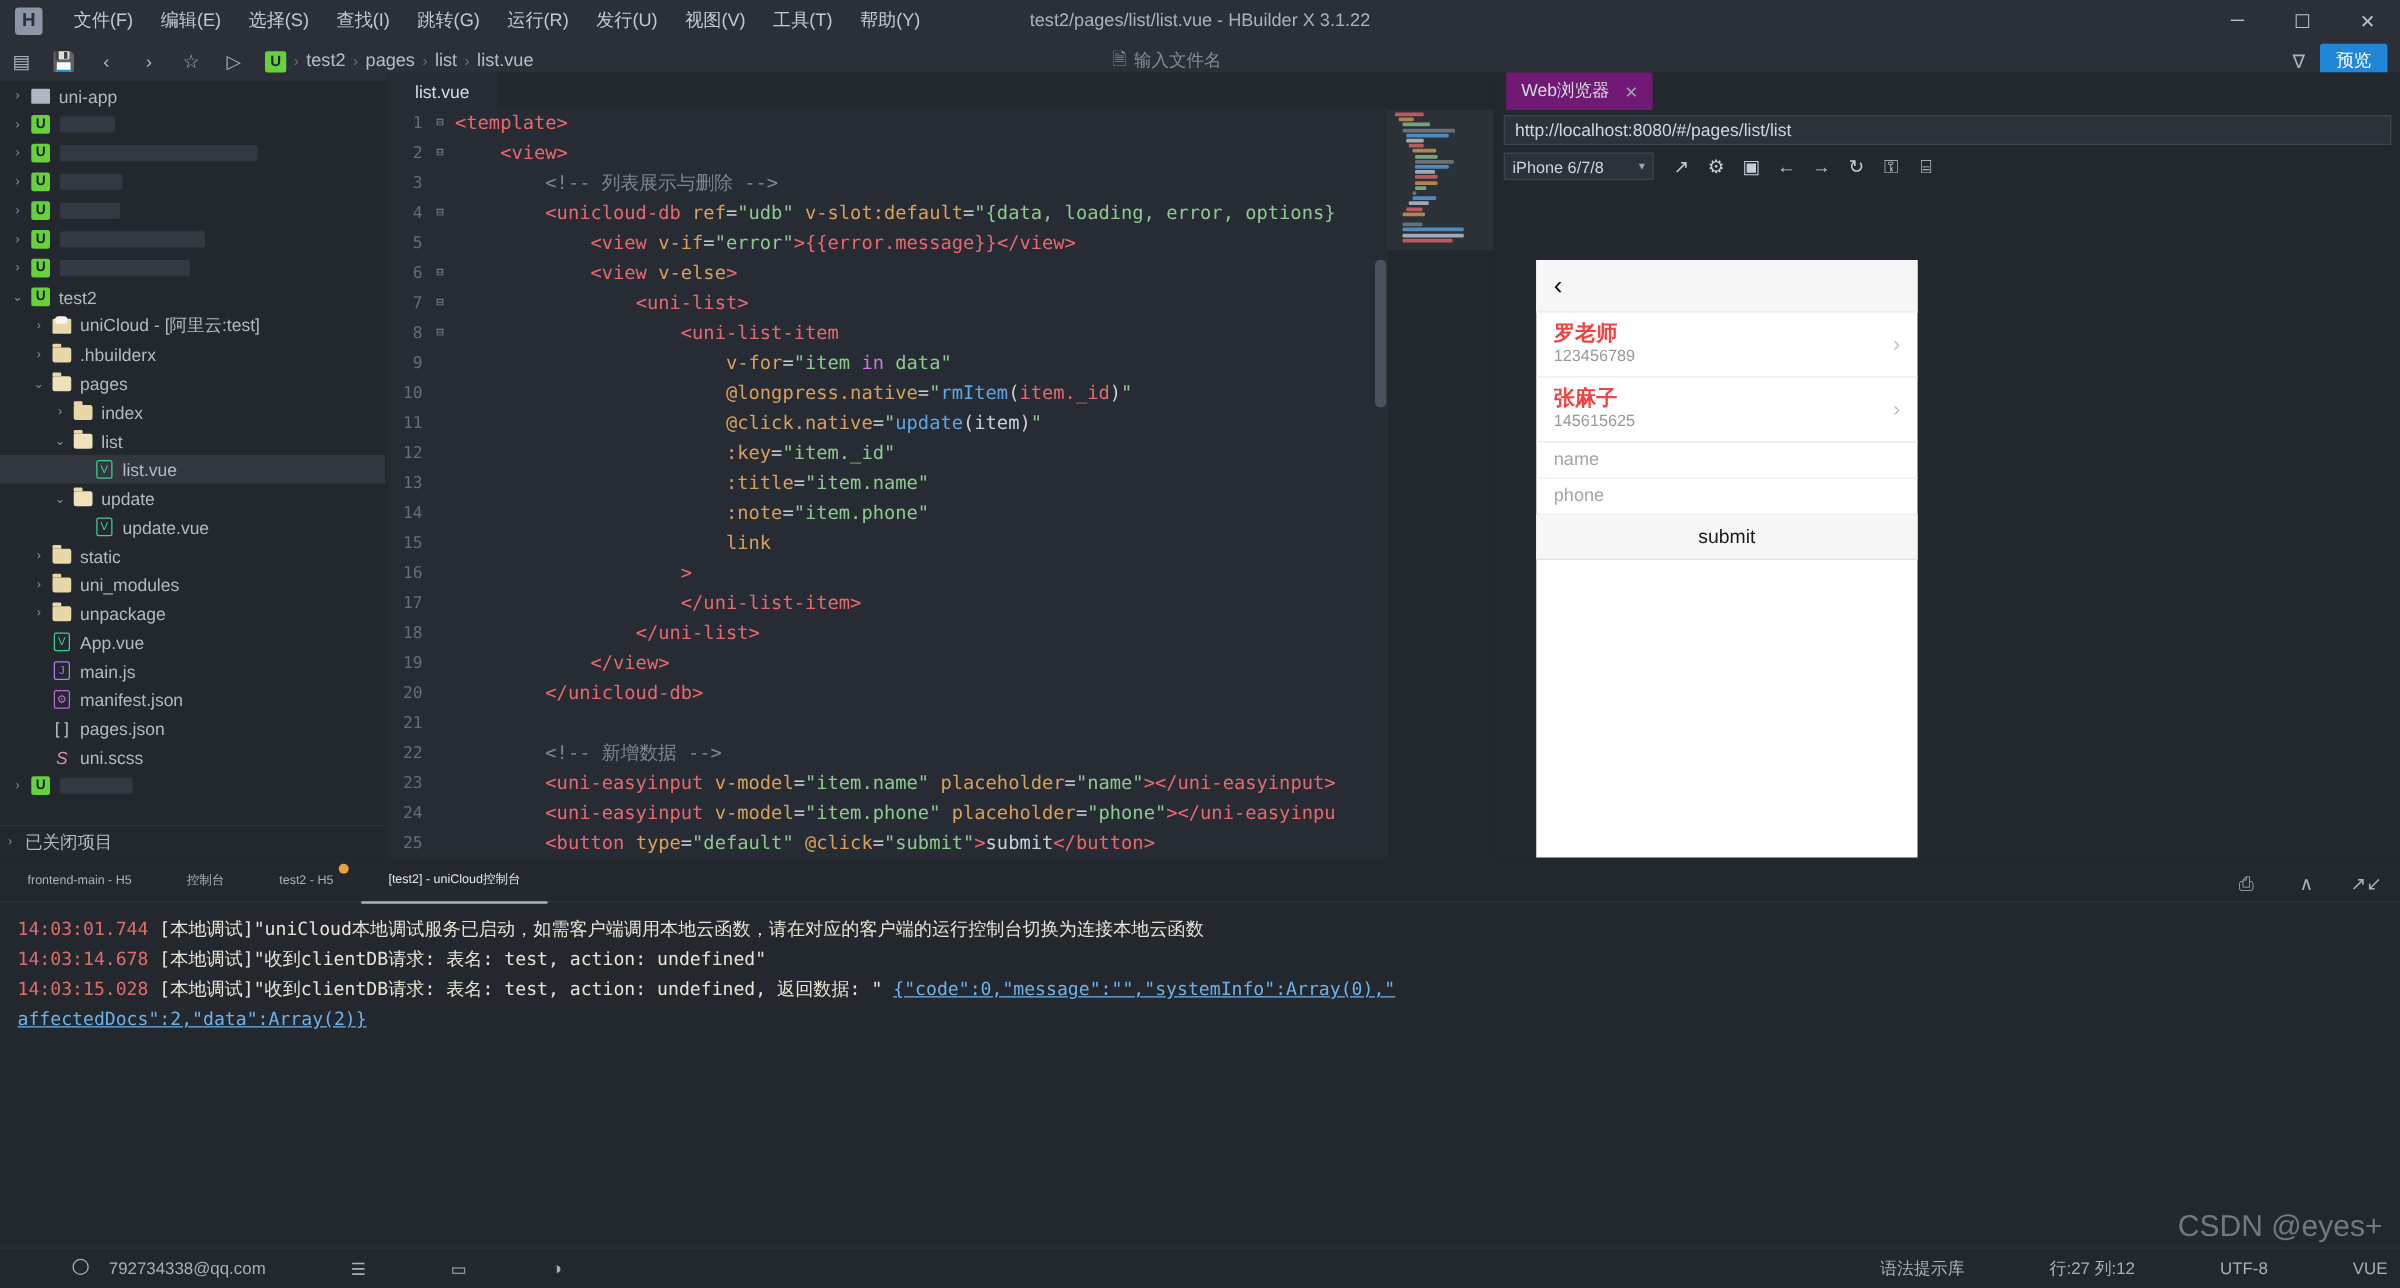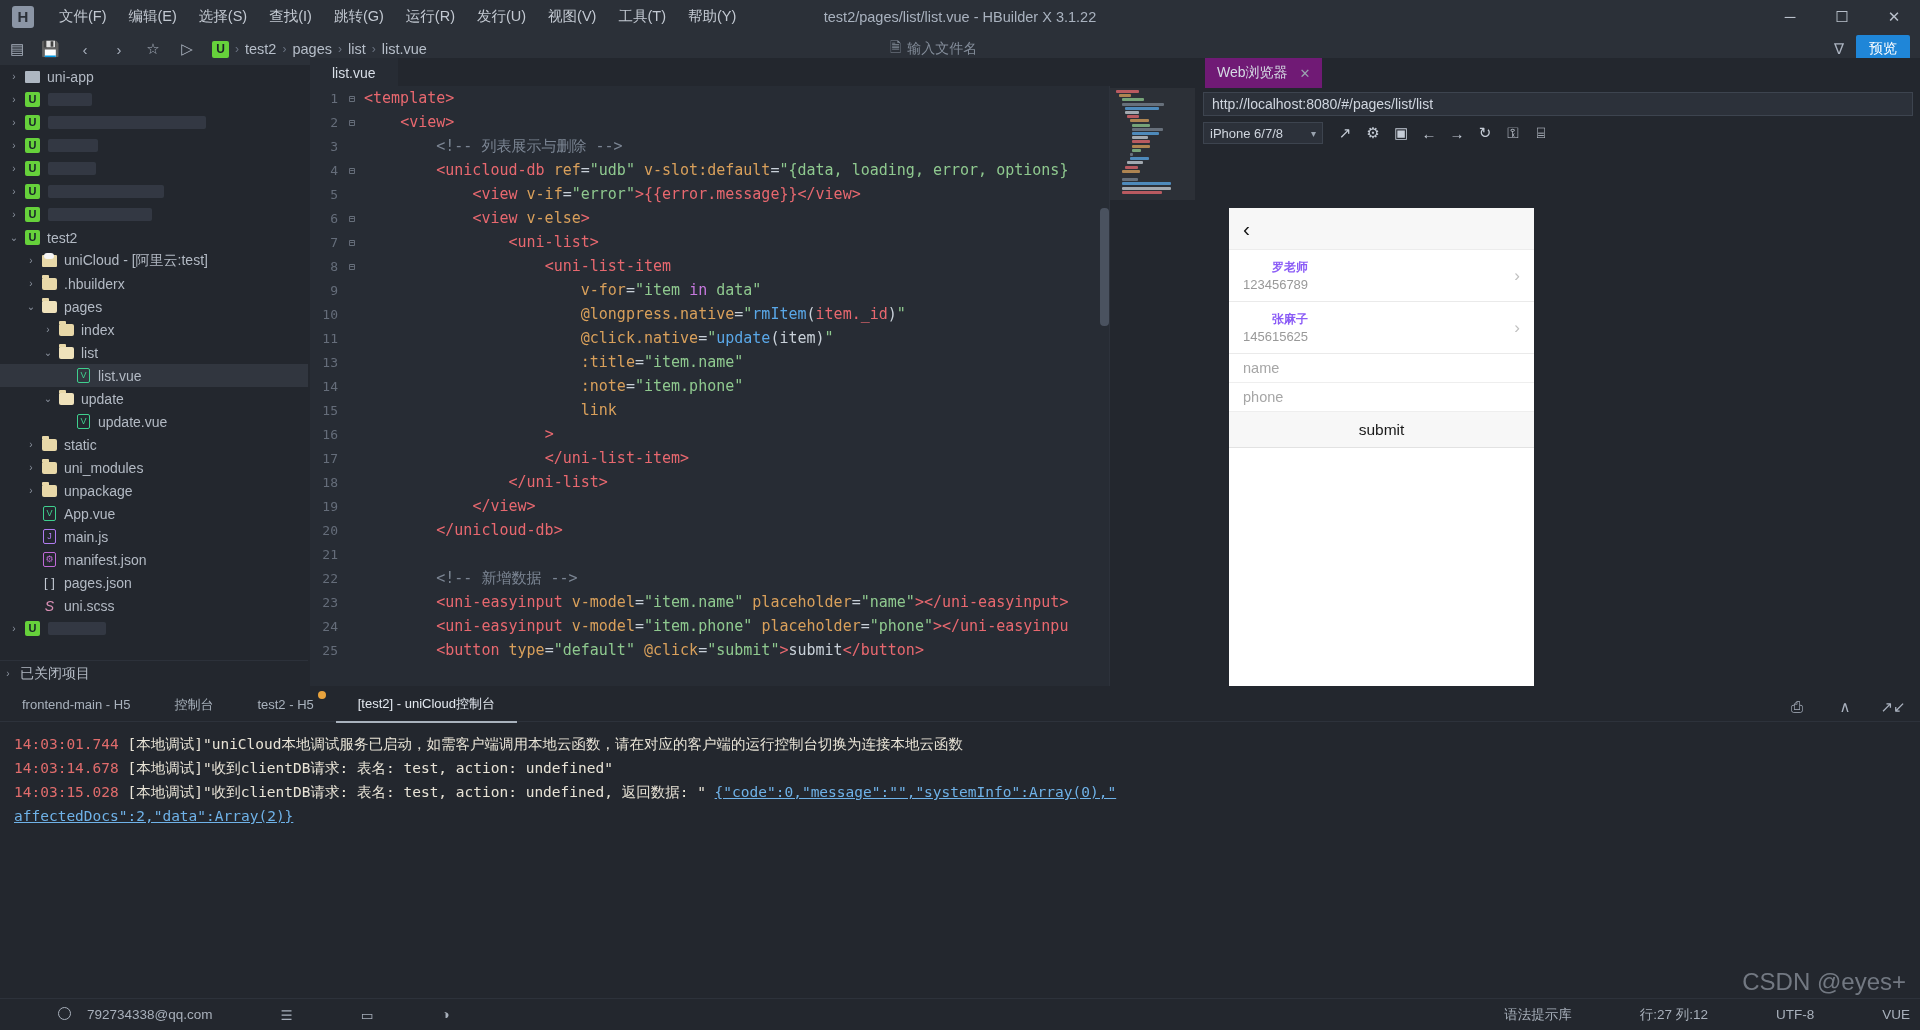--- a/index.html
+++ b/index.html
@@ -155,37 +155,37 @@
   #phone {
     position: absolute; top: 150px; left: 34px; width: 305px; height: 478px;
     background: #fff;
   }
   #phone-nav { height: 42px; background: #f7f7f7; display: flex; align-items: center; padding-left: 14px; border-bottom: 1px solid #ececec; }
   #phone-nav .chev { color: #111; font-size: 21px; font-weight: 300; }
   .plist-item {
     height: 52px; border-bottom: 1px solid #eaeaea; display: flex;
     align-items: center; justify-content: space-between; padding: 0 14px;
   }
-  .pl-name { font-size: 12px; color: #8b5cf6; font-weight: bold; line-height: 18px; text-align: right; }
+  .pl-name { font-size: 17px; color: #ef4444; font-weight: bold; line-height: 18px; }
   .pl-note { font-size: 13px; color: #999; line-height: 17px; }
   .pl-arrow { color: #c0c0c0; font-size: 17px; font-weight: 300; }
   .pinput {
     height: 29px; border-bottom: 1px solid #eee; display: flex; align-items: center;
     padding: 0 14px; font-size: 14.5px; color: #a6a6a6;
   }
   #psubmit {
     height: 36px; background: #f7f7f7; display: flex; align-items: center;
     justify-content: center; font-size: 15.5px; color: #1a1a1a;
     border-bottom: 1px solid #e2e2e2;
   }
 
   
   #console { position: absolute; top: 688px; left: 0; width: 1920px; height: 310px; background: #23272e; }
   #console-tabs { height: 34px; display: flex; align-items: center; gap: 0; border-bottom: 1px solid #2d323b; }
-  .ctab { font-size: 13px; color: #a9b2bd; padding: 0 22px; position: relative; line-height: 34px; }
+  .ctab { font-size: 10px; color: #a9b2bd; padding: 0 22px; position: relative; line-height: 34px; }
   .ctab.active { color: #e3e8ef; border-bottom: 2px solid #a9b2bd; }
   .cdot { position: absolute; top: 3px; right: 10px; width: 8px; height: 8px; background: #e8a33d; border-radius: 50%; }
   #console-tools { position: absolute; right: 10px; top: 5px; display: flex; gap: 14px; }
   #console-body { padding: 10px 14px 0 14px; font-family: "DejaVu Sans Mono", monospace; font-size: 14.5px; line-height: 24px; }
   .ts { color: #e06c6c; }
   .log { color: #e8e3d6; }
   .link { color: #6fb2e8; text-decoration: underline; }
 
   
   #statusbar {
@@ -445,20 +445,21 @@
       <div class="cl"><span class="gutter">2</span><span class="foldmark">⊟</span><span class="ctext"><span class="t-pl">    </span><span class="t-tag">&lt;view&gt;</span></span></div>
       <div class="cl"><span class="gutter">3</span><span class="foldmark"></span><span class="ctext"><span class="t-pl">        </span><span class="t-cmt">&lt;!-- 列表展示与删除 --&gt;</span></span></div>
       <div class="cl"><span class="gutter">4</span><span class="foldmark">⊟</span><span class="ctext"><span class="t-pl">        </span><span class="t-tag">&lt;unicloud-db </span><span class="t-attr">ref</span><span class="t-pl">=</span><span class="t-str">"udb"</span><span class="t-pl"> </span><span class="t-attr">v-slot:default</span><span class="t-pl">=</span><span class="t-str">"{data, loading, error, options}</span></span></div>
       <div class="cl"><span class="gutter">5</span><span class="foldmark"></span><span class="ctext"><span class="t-pl">            </span><span class="t-tag">&lt;view </span><span class="t-attr">v-if</span><span class="t-pl">=</span><span class="t-str">"error"</span><span class="t-tag">&gt;</span><span class="t-mustache">{{error.message}}</span><span class="t-tag">&lt;/view&gt;</span></span></div>
       <div class="cl"><span class="gutter">6</span><span class="foldmark">⊟</span><span class="ctext"><span class="t-pl">            </span><span class="t-tag">&lt;view </span><span class="t-attr">v-else</span><span class="t-tag">&gt;</span></span></div>
       <div class="cl"><span class="gutter">7</span><span class="foldmark">⊟</span><span class="ctext"><span class="t-pl">                </span><span class="t-tag">&lt;uni-list&gt;</span></span></div>
       <div class="cl"><span class="gutter">8</span><span class="foldmark">⊟</span><span class="ctext"><span class="t-pl">                    </span><span class="t-tag">&lt;uni-list-item</span></span></div>
       <div class="cl"><span class="gutter">9</span><span class="foldmark"></span><span class="ctext"><span class="t-pl">                        </span><span class="t-attr">v-for</span><span class="t-pl">=</span><span class="t-str">"item </span><span class="t-kw">in</span><span class="t-str"> data"</span></span></div>
       <div class="cl"><span class="gutter">10</span><span class="foldmark"></span><span class="ctext"><span class="t-pl">                        </span><span class="t-attr">@longpress.native</span><span class="t-pl">=</span><span class="t-str">"</span><span class="t-fn">rmItem</span><span class="t-pl">(</span><span class="t-mustache">item._id</span><span class="t-pl">)</span><span class="t-str">"</span></span></div>
       <div class="cl"><span class="gutter">11</span><span class="foldmark"></span><span class="ctext"><span class="t-pl">                        </span><span class="t-attr">@click.native</span><span class="t-pl">=</span><span class="t-str">"</span><span class="t-fn">update</span><span class="t-pl">(item)</span><span class="t-str">"</span></span></div>
+      <div class="cl"><span class="gutter">12</span><span class="foldmark"></span><span class="ctext"><span class="t-pl">                        </span><span class="t-attr">:key</span><span class="t-pl">=</span><span class="t-str">"item._id"</span></span></div>
       <div class="cl"><span class="gutter">13</span><span class="foldmark"></span><span class="ctext"><span class="t-pl">                        </span><span class="t-attr">:title</span><span class="t-pl">=</span><span class="t-str">"item.name"</span></span></div>
       <div class="cl"><span class="gutter">14</span><span class="foldmark"></span><span class="ctext"><span class="t-pl">                        </span><span class="t-attr">:note</span><span class="t-pl">=</span><span class="t-str">"item.phone"</span></span></div>
       <div class="cl"><span class="gutter">15</span><span class="foldmark"></span><span class="ctext"><span class="t-pl">                        </span><span class="t-attr">link</span></span></div>
       <div class="cl"><span class="gutter">16</span><span class="foldmark"></span><span class="ctext"><span class="t-pl">                    </span><span class="t-tag">&gt;</span></span></div>
       <div class="cl"><span class="gutter">17</span><span class="foldmark"></span><span class="ctext"><span class="t-pl">                    </span><span class="t-tag">&lt;/uni-list-item&gt;</span></span></div>
       <div class="cl"><span class="gutter">18</span><span class="foldmark"></span><span class="ctext"><span class="t-pl">                </span><span class="t-tag">&lt;/uni-list&gt;</span></span></div>
       <div class="cl"><span class="gutter">19</span><span class="foldmark"></span><span class="ctext"><span class="t-pl">            </span><span class="t-tag">&lt;/view&gt;</span></span></div>
       <div class="cl"><span class="gutter">20</span><span class="foldmark"></span><span class="ctext"><span class="t-pl">        </span><span class="t-tag">&lt;/unicloud-db&gt;</span></span></div>
       <div class="cl"><span class="gutter">21</span><span class="foldmark"></span><span class="ctext"><span class="t-pl"></span></span></div>
       <div class="cl"><span class="gutter">22</span><span class="foldmark"></span><span class="ctext"><span class="t-pl">        </span><span class="t-cmt">&lt;!-- 新增数据 --&gt;</span></span></div>

